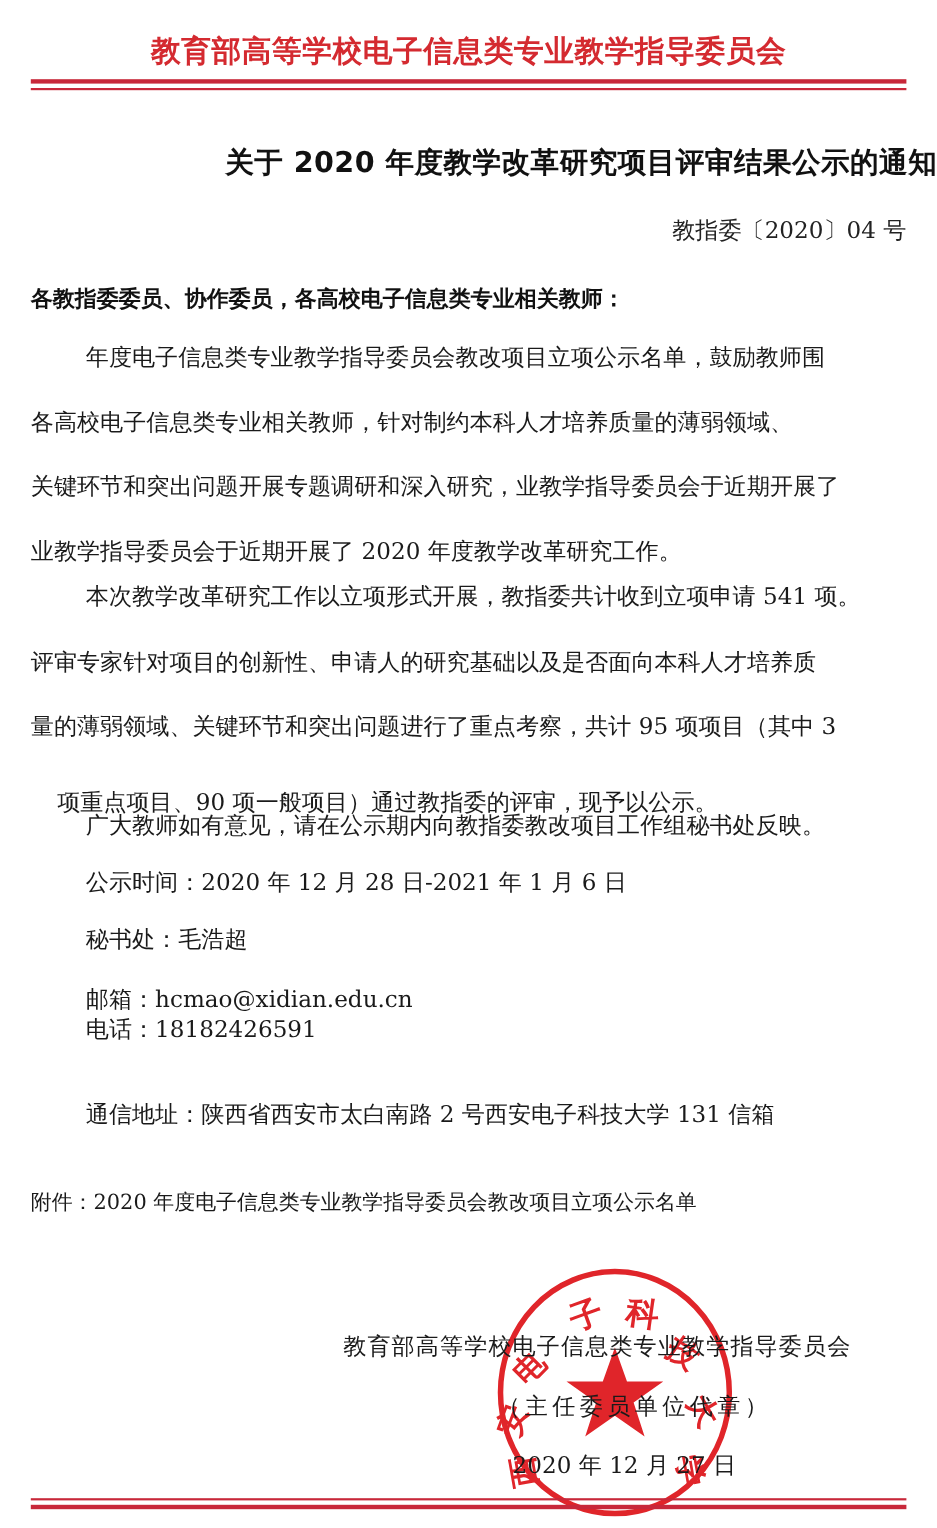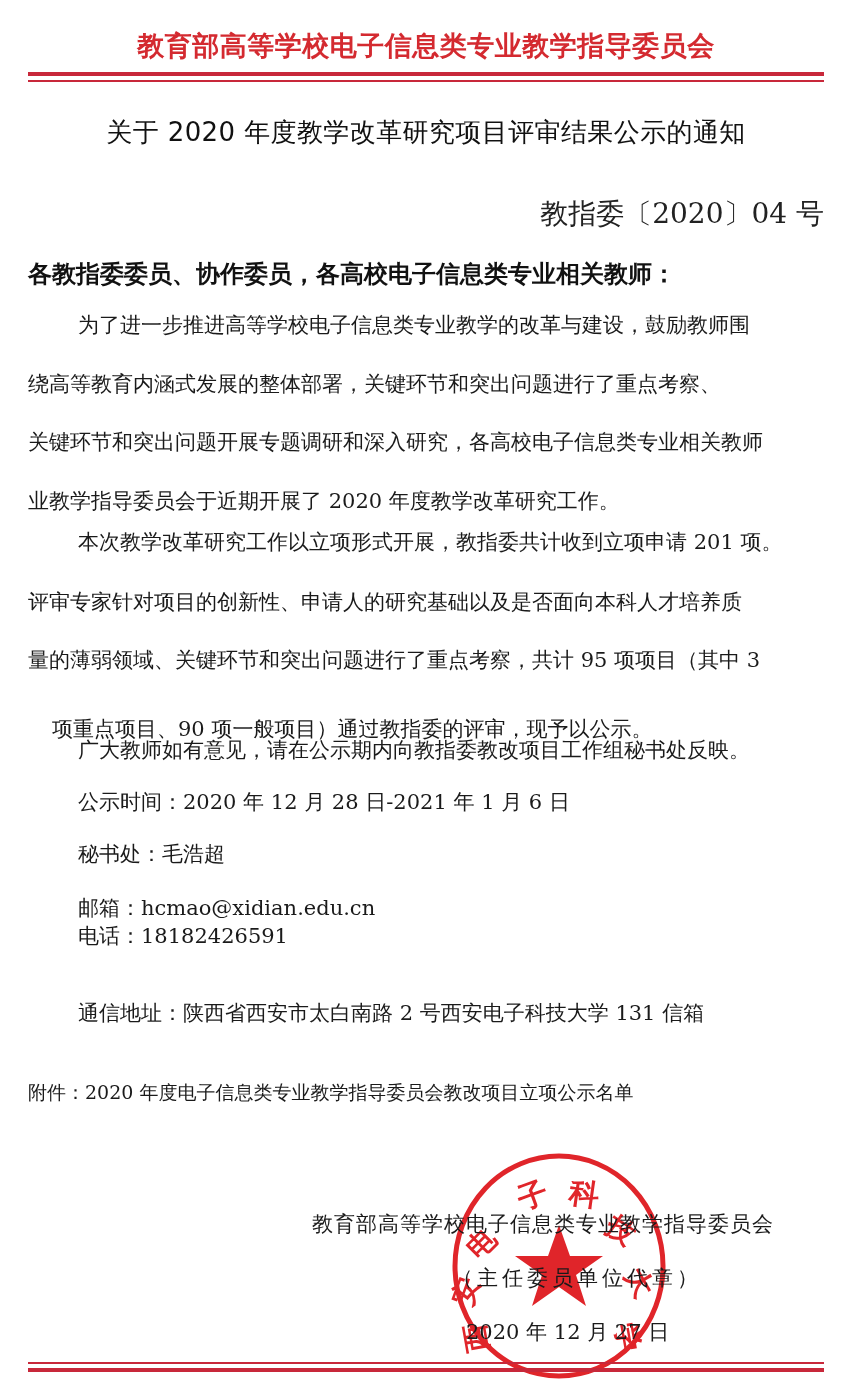--- a/index.html
+++ b/index.html
@@ -9,57 +9,57 @@
     color: #1a1a1a;
   }
   .abs { position: absolute; white-space: nowrap; }
   .header-title {
     left: 0; width: 852px; top: 28px; text-align: center;
     font-family: "DejaVu Sans", sans-serif; font-weight: bold;
     font-size: 27px; color: #d42a30; letter-spacing: 0.5px;
   }
   .rule { position: absolute; left: 28px; width: 796px; background: #c8283a; }
   .notice-title {
-    left: 0; width: 852px; top: 115px; text-align: center;
-    font-family: "DejaVu Sans", sans-serif; font-weight: normal;
+    left: 0; width: 852px; top: 130px; text-align: right;
+    font-family: "DejaVu Sans", sans-serif; font-weight: bold;
     font-size: 26px; color: #111; letter-spacing: 0.4px;
   }
-  .doc-number { right: 28px; top: 195px; font-size: 28px; color: #222; }
+  .doc-number { right: 28px; top: 195px; font-size: 21px; color: #222; }
   .salutation {
     left: 28px; top: 258px;
     font-family: "DejaVu Sans", sans-serif; font-weight: bold;
-    font-size: 24px; color: #111;
+    font-size: 20px; color: #111;
   }
   .para-line { font-size: 21px; color: #1a1a1a; left: 28px; }
   .indent { left: 78px; }
   .attachment { left: 28px; top: 1080px; font-size: 19px; color: #1a1a1a; }
   .sig { font-size: 21px; color: #1a1a1a; }
   .seal { position: absolute; left: 448px; top: 1150px; width: 222px; height: 232px; }
 </style>
 </head>
 <body>
 
 <div class="abs header-title">教育部高等学校电子信息类专业教学指导委员会</div>
 <div class="rule" style="top:72px;height:4px;"></div>
 <div class="rule" style="top:80px;height:2px;"></div>
 
 <div class="abs notice-title">关于 2020 年度教学改革研究项目评审结果公示的通知</div>
 <div class="abs doc-number">教指委〔2020〕04 号</div>
 
 <div class="abs salutation">各教指委委员、协作委员，各高校电子信息类专业相关教师：</div>
 
 <div>
-  <div class="abs para-line indent" style="top:311px;">为了进一步推进高等学校电子信息类专业教学的改革与建设，鼓励教师围</div>
-  <div class="abs para-line" style="top:370px;">绕高等教育内涵式发展的整体部署，关键环节和突出问题进行了重点考察、</div>
-  <div class="abs para-line" style="top:428px;">关键环节和突出问题开展专题调研和深入研究，各高校电子信息类专业相关教师</div>
+  <div class="abs para-line indent" style="top:311px;">年度电子信息类专业教学指导委员会教改项目立项公示名单，鼓励教师围</div>
+  <div class="abs para-line" style="top:370px;">各高校电子信息类专业相关教师，针对制约本科人才培养质量的薄弱领域、</div>
+  <div class="abs para-line" style="top:428px;">关键环节和突出问题开展专题调研和深入研究，业教学指导委员会于近期开展了</div>
   <div class="abs para-line" style="top:487px;text-align:right;">业教学指导委员会于近期开展了 2020 年度教学改革研究工作。</div>
 </div>
 
 <div>
-  <div class="abs para-line indent" style="top:528px;">本次教学改革研究工作以立项形式开展，教指委共计收到立项申请 201 项。</div>
+  <div class="abs para-line indent" style="top:528px;">本次教学改革研究工作以立项形式开展，教指委共计收到立项申请 541 项。</div>
   <div class="abs para-line" style="top:588px;">评审专家针对项目的创新性、申请人的研究基础以及是否面向本科人才培养质</div>
   <div class="abs para-line" style="top:646px;">量的薄弱领域、关键环节和突出问题进行了重点考察，共计 95 项项目（其中 3</div>
   <div class="abs para-line" style="top:715px;margin-left:24px;">项重点项目、90 项一般项目）通过教指委的评审，现予以公示。</div>
 </div>
 
 <div class="abs para-line indent" style="top:736px;">广大教师如有意见，请在公示期内向教指委教改项目工作组秘书处反映。</div>
 <div class="abs para-line indent" style="top:788px;text-align:center;">公示时间：2020 年 12 月 28 日-2021 年 1 月 6 日</div>
 <div class="abs para-line indent" style="top:840px;">秘书处：毛浩超</div>
 <div class="abs para-line indent" style="top:894px;">邮箱：hcmao@xidian.edu.cn</div>
 <div class="abs para-line indent" style="top:922px;">电话：18182426591</div>

